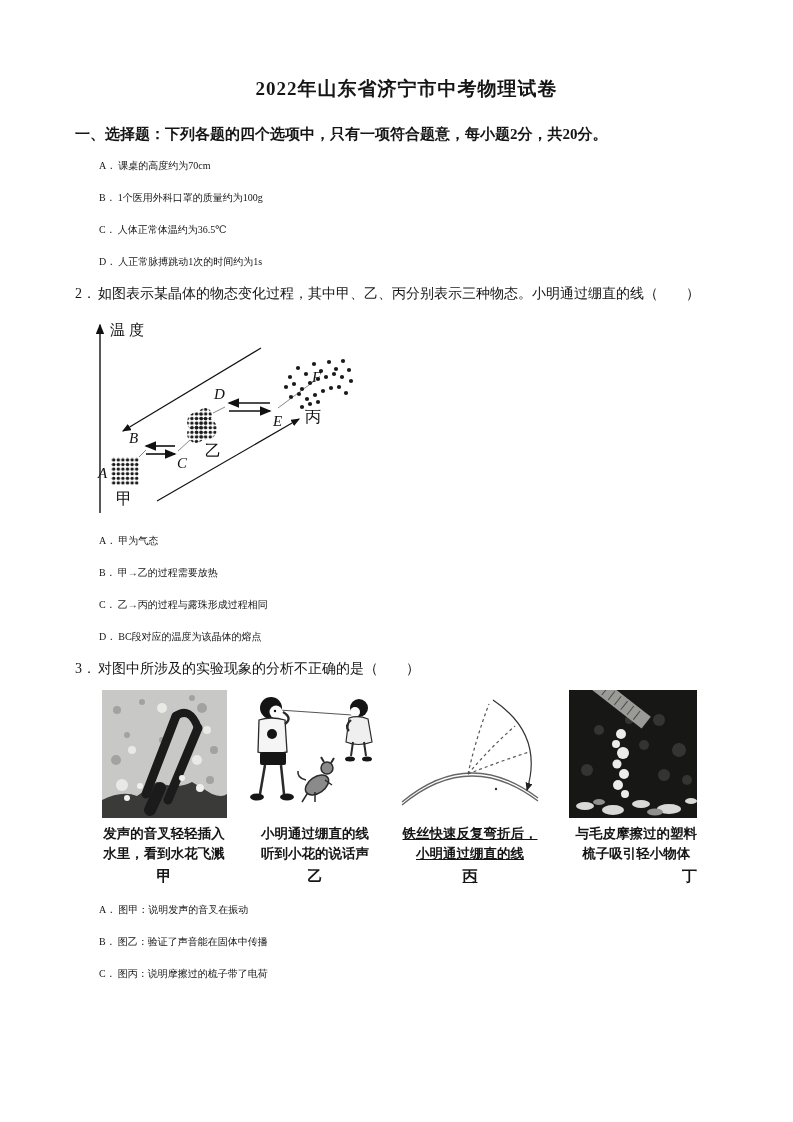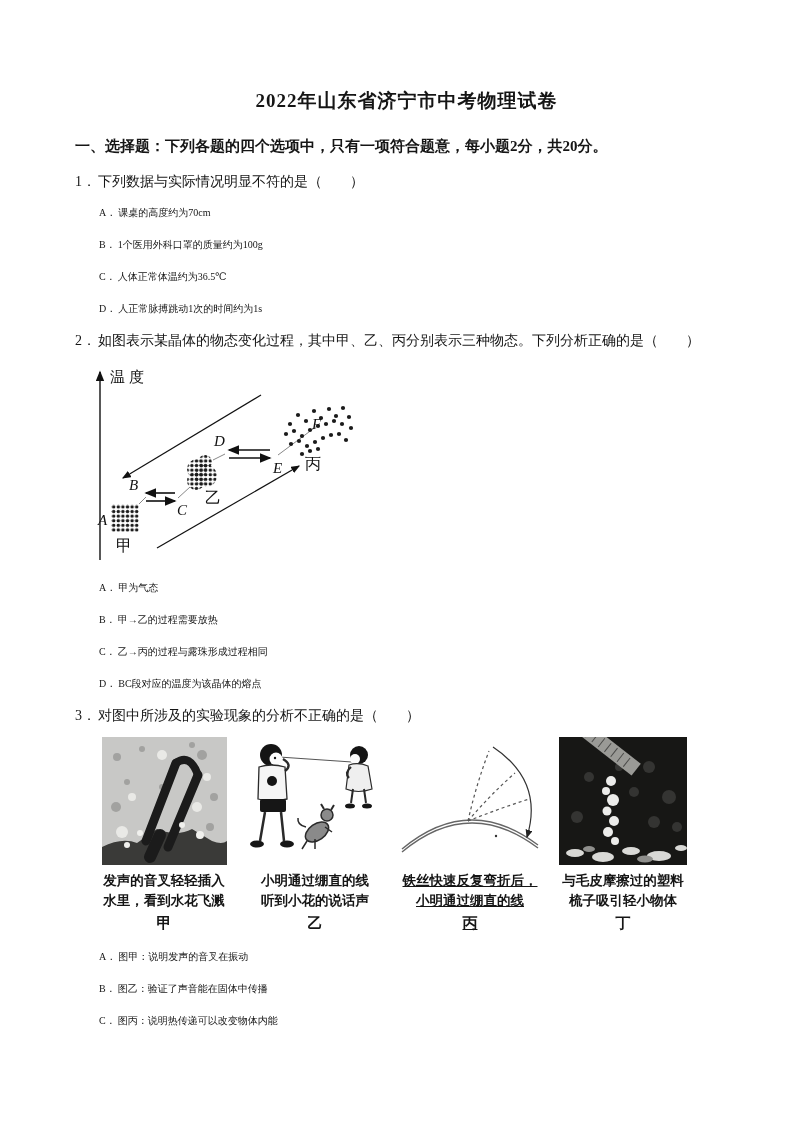--- a/index.html
+++ b/index.html
@@ -1,58 +1,57 @@
 <!DOCTYPE html>
 <html><head>
 <meta charset="utf-8">
 <style>
   html,body{margin:0;padding:0;background:#fff;}
   .page{position:relative;width:793px;height:1122px;background:#ffffff;overflow:hidden;
         font-family:"Liberation Serif","DejaVu Serif",serif;color:#151515;}
   .content{padding:76px 55px 0 75px;}
-  .title{margin:12px;text-align:center;font-size:19px;font-weight:bold;letter-spacing:1px;line-height:26px;}
+  .title{margin:0;text-align:center;font-size:19px;font-weight:bold;letter-spacing:1px;line-height:26px;}
   .section-header{margin-top:22px;font-weight:bold;font-size:15px;line-height:20px;}
   .qstem{margin-top:8px;font-size:14px;line-height:19px;}
   .qstem.first{margin-top:16px;}
   .qnum{margin-right:2px;}
   .options{margin:12px 0 0 24px;}
   .option{font-size:10px;line-height:19px;margin-bottom:13px;}
   .olab{margin-right:2px;}
   .diagram-wrap{margin:12px 0 0 18px;}
   .figrow{display:flex;margin:12px 0 0 14px;}
   .figcol{display:flex;flex-direction:column;align-items:center;}
   .figcol .panel{display:block;}
-  .c1{width:150px;}.c2{width:152px;}.c3{width:158px;text-decoration:underline;}.c4{width:148px;}
+  .c1{width:150px;}.c2{width:152px;}.c3{width:158px;text-decoration:underline;}.c4{width:148px;align-items:flex-end;}
   .figcap{margin-top:6px;font-size:13.5px;font-weight:bold;line-height:20px;text-align:center;white-space:nowrap;}
   .figlabel{margin-top:3px;font-size:15px;font-weight:bold;text-align:center;}
   svg text{font-family:"Liberation Serif","DejaVu Serif",serif;}
   .ptlabel{font-style:italic;font-size:15px;fill:#111;}
   .statelabel{font-size:16px;fill:#111;}
 </style>
 </head>
 <body>
 
 <div class="page">
   <div class="content">
 
     <h1 class="title">2022年山东省济宁市中考物理试卷</h1>
     <div class="section-header">一、选择题：下列各题的四个选项中，只有一项符合题意，每小题2分，共20分。</div>
 
     <section>
-      <div class="qstem first"><span class="qnum">1．</span><span>下列数据与实际情况明显不符的是（　　）</span></div>
       <div class="options">
         <div class="option"><span class="olab">A．</span><span>课桌的高度约为70cm</span></div>
         <div class="option"><span class="olab">B．</span><span>1个医用外科口罩的质量约为100g</span></div>
         <div class="option"><span class="olab">C．</span><span>人体正常体温约为36.5℃</span></div>
         <div class="option"><span class="olab">D．</span><span>人正常脉搏跳动1次的时间约为1s</span></div>
       </div>
     </section>
 
     <section>
-      <div class="qstem"><span class="qnum">2．</span><span>如图表示某晶体的物态变化过程，其中甲、乙、丙分别表示三种物态。下列分析正确的是（　　）</span></div>
+      <div class="qstem"><span class="qnum">2．</span><span>如图表示某晶体的物态变化过程，其中甲、乙、丙分别表示三种物态。小明通过绷直的线（　　）</span></div>
 
       <div class="diagram-wrap">
         <svg width="330" height="200" viewBox="0 0 330 200">
           <defs>
             <marker id="arr" markerWidth="9" markerHeight="8" refX="6.5" refY="3" orient="auto">
               <path d="M0,0 L7.5,3 L0,6 Z" fill="#111"></path>
             </marker>
             <pattern id="dotp" width="4.6" height="4.6" patternUnits="userSpaceOnUse">
               <circle cx="2.3" cy="2.3" r="1.7" fill="#1a1a1a"></circle>
             </pattern>
@@ -297,18 +296,18 @@
             <div>梳子吸引轻小物体</div>
           </div>
           <div class="figlabel">丁</div>
         </div>
 
       </div>
 
       <div class="options" style="margin-top:14px;">
         <div class="option"><span class="olab">A．</span><span>图甲：说明发声的音叉在振动</span></div>
         <div class="option"><span class="olab">B．</span><span>图乙：验证了声音能在固体中传播</span></div>
-        <div class="option"><span class="olab">C．</span><span>图丙：说明热传递可以改变物体内能</span></div>
+        <div class="option"><span class="olab">C．</span><span>图丙：说明摩擦过的梳子带了电荷</span></div>
       </div>
     </section>
 
   </div>
 </div>
 
 </body></html>

